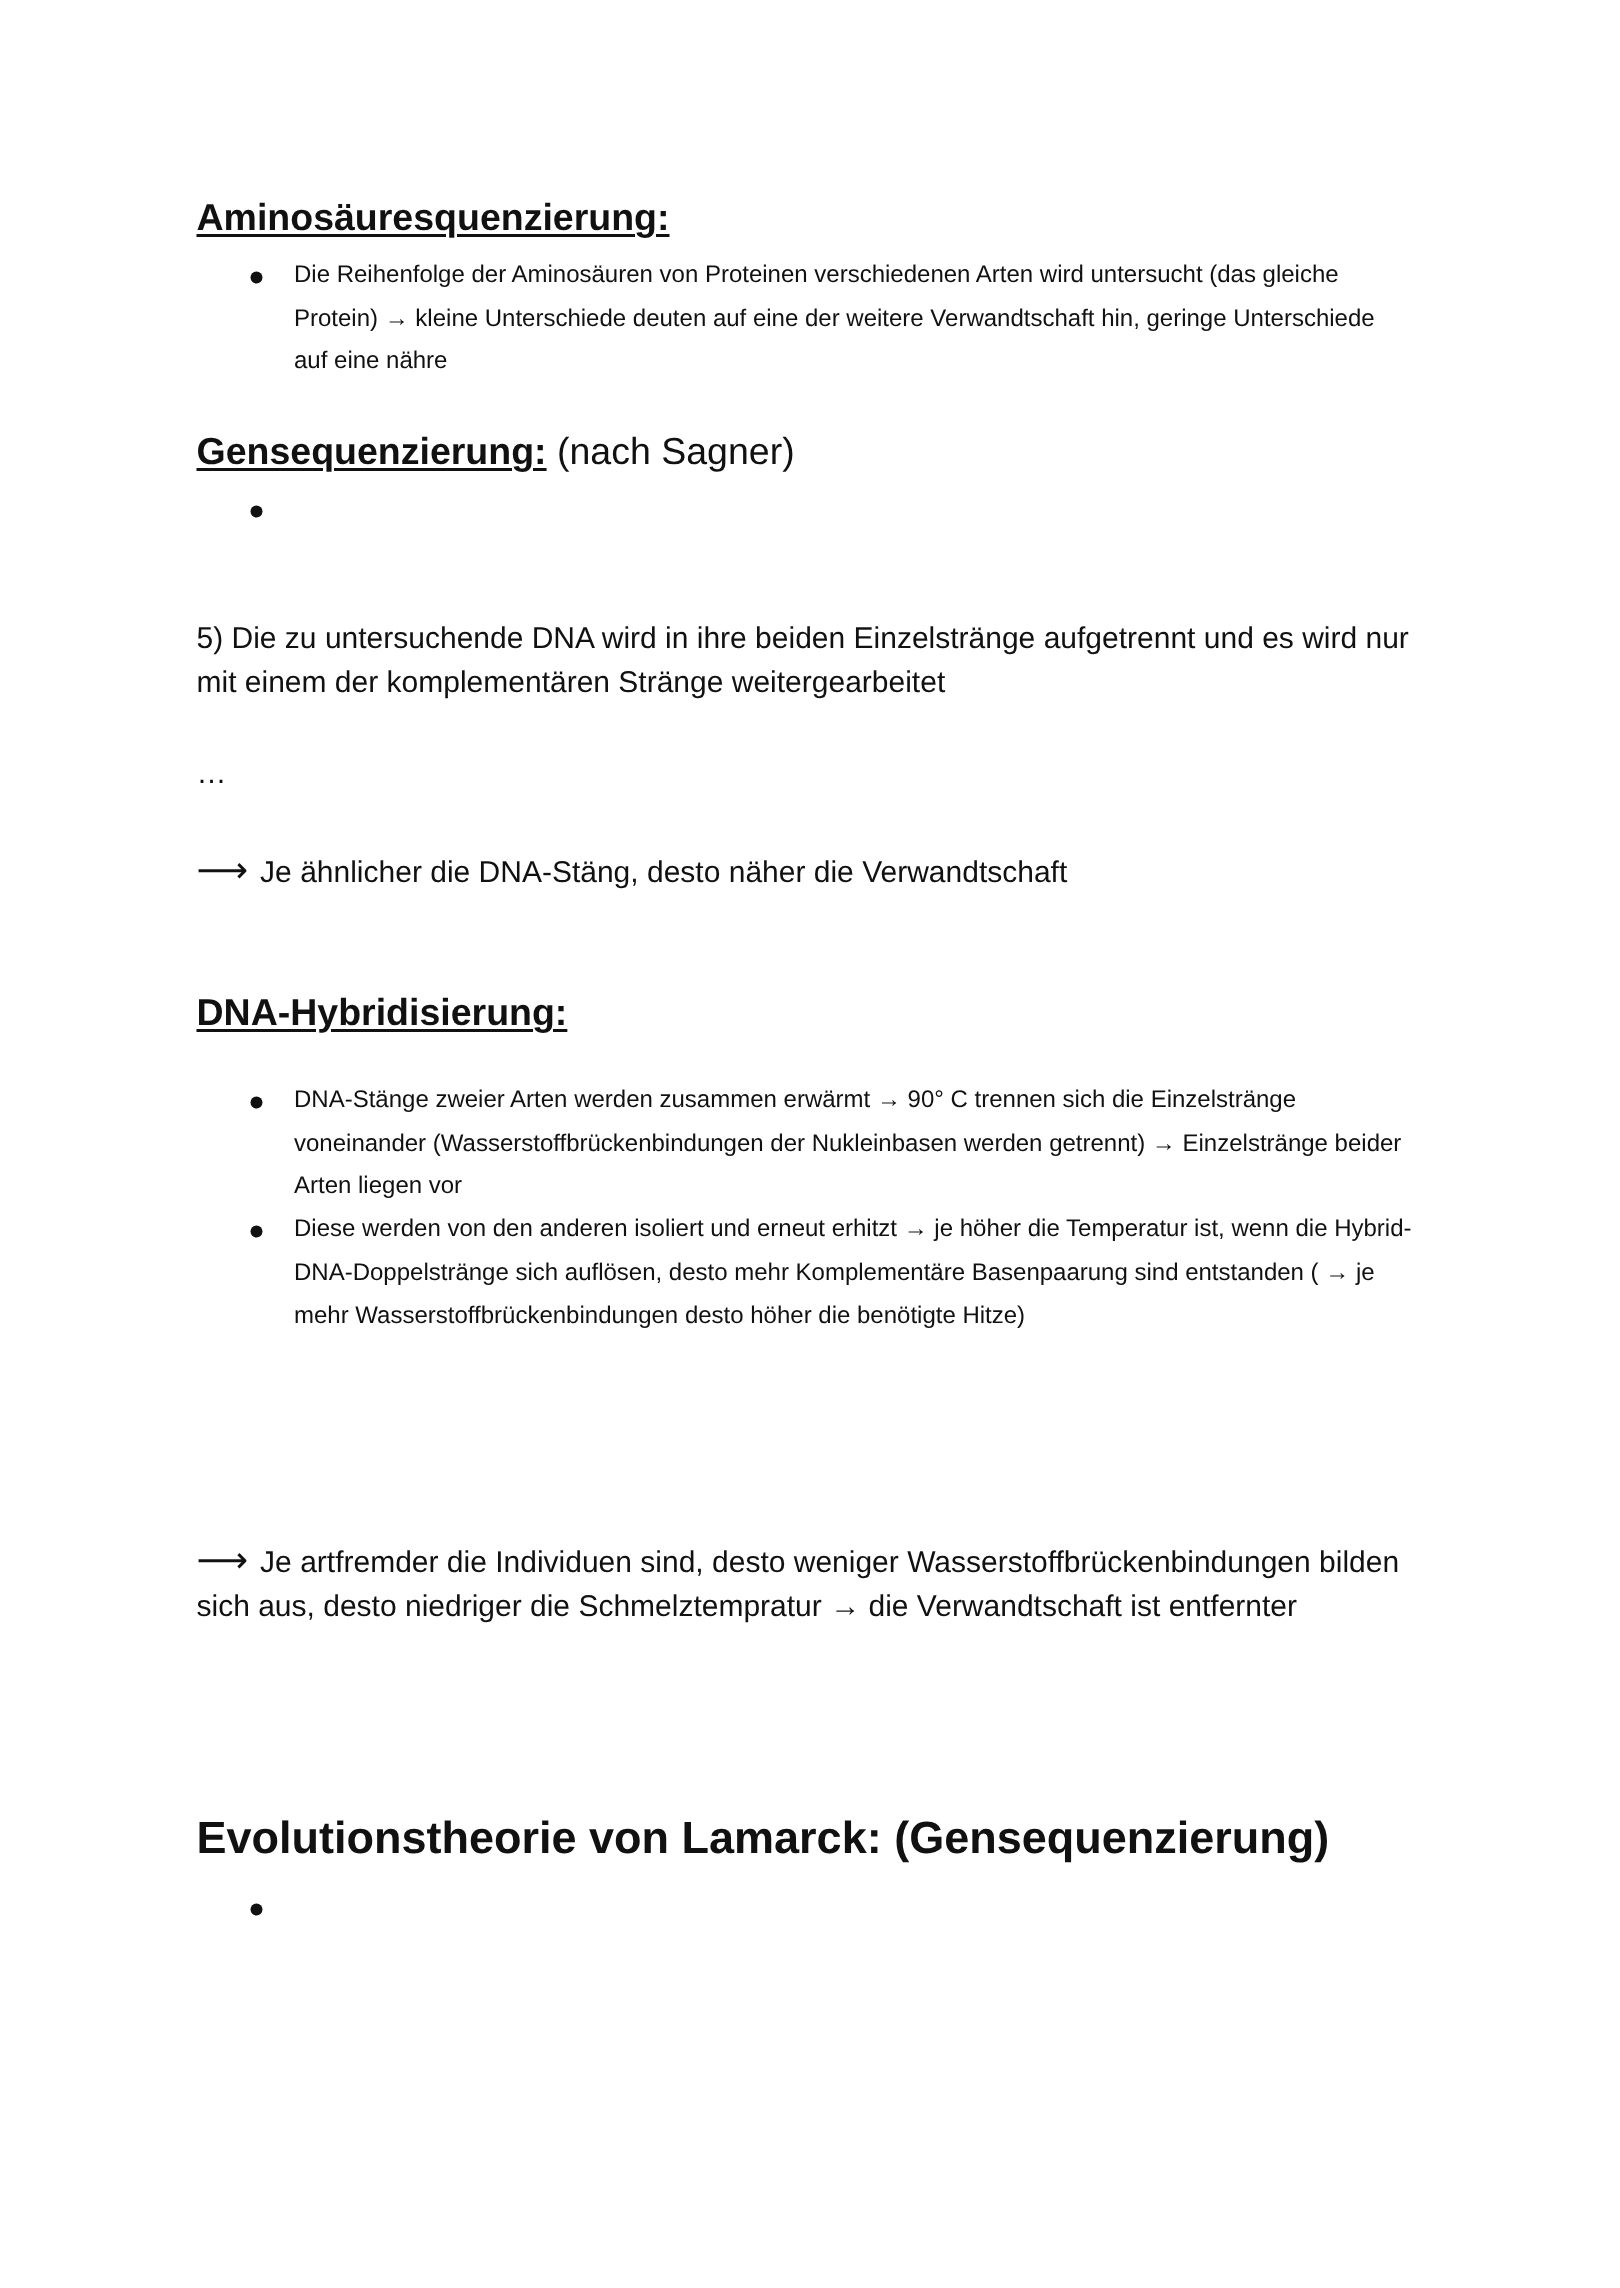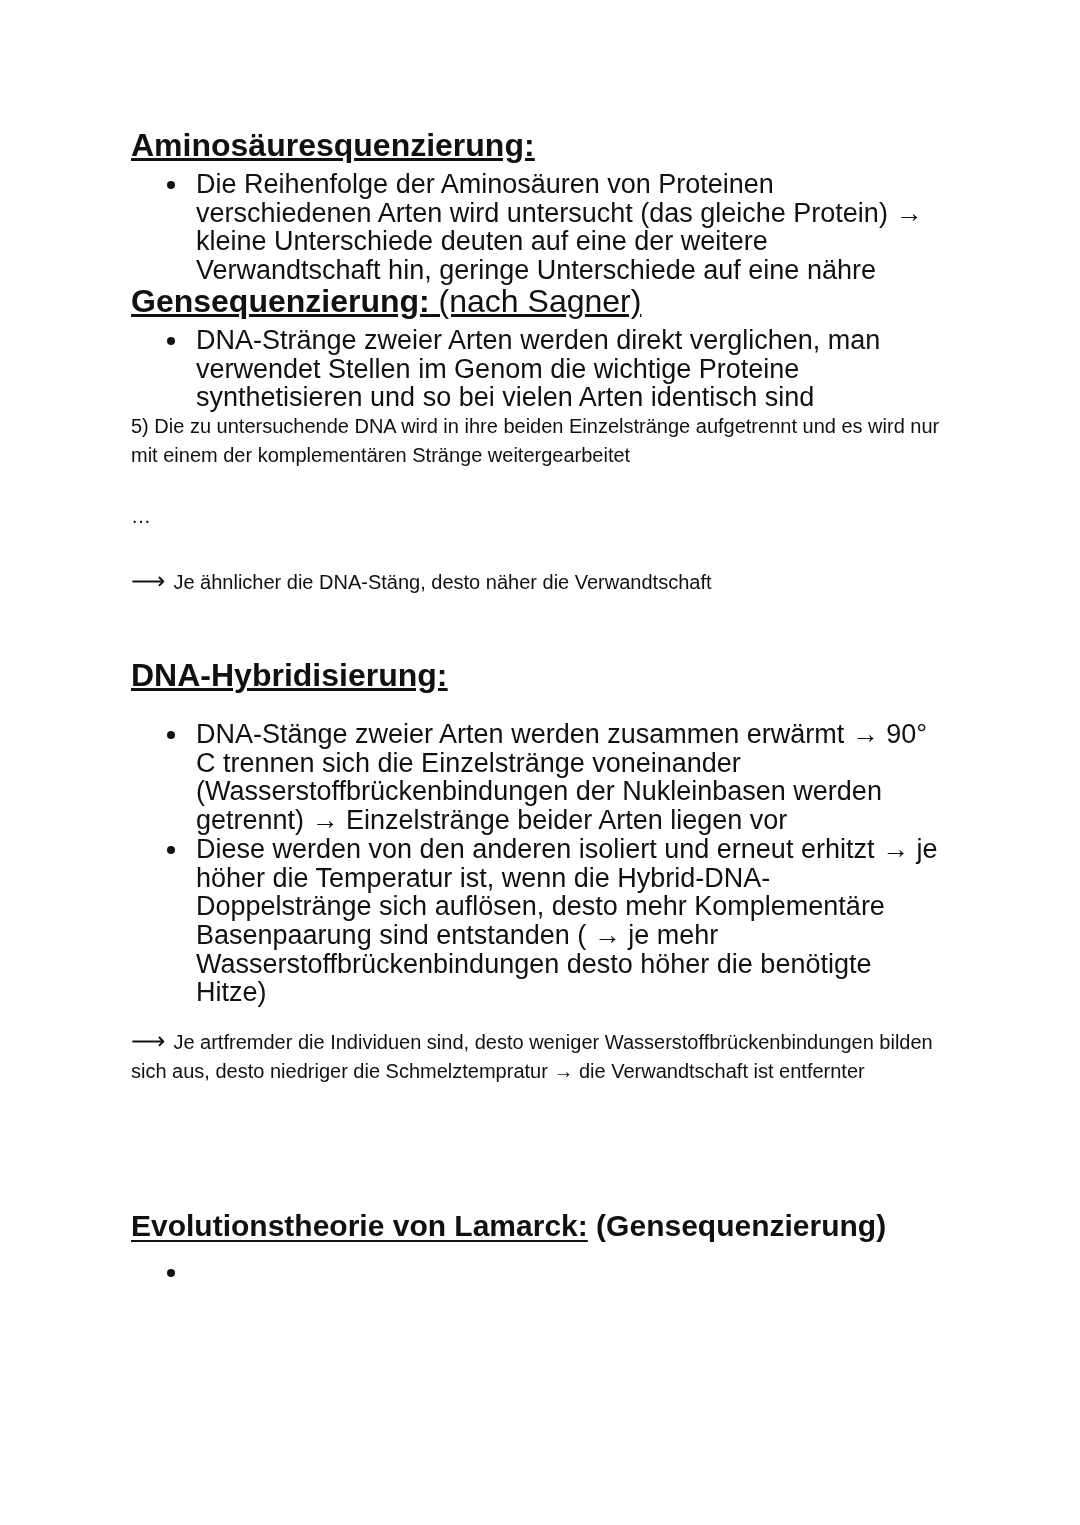--- a/index.html
+++ b/index.html
@@ -2,35 +2,35 @@
 <html><head>
   <meta charset="utf-8">
   <style>
     html, body { margin: 0; padding: 0; background: #ffffff; }
     body {
       width: 1080px; height: 1525px; position: relative; overflow: hidden;
       font-family: "Liberation Sans", sans-serif; color: #111111;
     }
     .page { position: absolute; left: 131px; top: 0; width: 820px; }
     .h2 {
-      position: absolute; left: 0; font-weight: bold; font-size: 32px;
-      line-height: 30px; white-space: nowrap; text-decoration: underline;
+      position: absolute; left: 0; font-weight: bold; font-size: 25px;
+      line-height: 30px; white-space: nowrap;
     }
     .h2 .u { text-decoration: underline; text-underline-offset: 3px; text-decoration-thickness: 2px; }
     .h2 .suffix { font-weight: normal; }
     .h1 {
       position: absolute; left: 0; font-weight: bold; font-size: 30px;
       line-height: 36px; white-space: nowrap;
     }
-    .h1 .u { text-decoration: underline; text-underline-offset: 4px; text-decoration-thickness: 2px; }
+    .h1 .u { text-underline-offset: 4px; text-decoration-thickness: 2px; }
     ul.bullets {
       position: absolute; left: 0; margin: 0; padding: 0; list-style: none; width: 810px;
     }
     ul.bullets li {
-      position: relative; padding-left: 65px; font-size: 27px; line-height: 28.7px;
+      position: relative; padding-left: 65px; font-size: 16px; line-height: 28.7px;
     }
     ul.bullets li .dot {
       position: absolute; left: 36px; top: 11px; width: 8px; height: 8px;
       border-radius: 50%; background: #111111;
     }
     .para {
       position: absolute; left: 0; font-size: 20px; line-height: 28.7px; width: 815px;
     }
     .arrow-big { font-size: 24px; margin-right: 8px; }
   </style>
@@ -48,21 +48,20 @@
       <span>Die Reihenfolge der Aminosäuren von Proteinen verschiedenen Arten wird untersucht (das gleiche Protein) → kleine Unterschiede deuten auf eine der weitere Verwandtschaft hin, geringe Unterschiede auf eine nähre</span>
     </li>
   </ul>
 
   <div class="h2" style="top:286px;">
     <span class="u">Gensequenzierung:</span><span class="suffix"> (nach Sagner)</span>
   </div>
   <ul class="bullets" style="top:326px;">
     <li>
       <span class="dot"></span>
-      <span>DNA-Stränge zweier Arten werden direkt verglichen, man verwendet Stellen im Genom die wichtige Proteine synthetisieren und so bei vielen Arten identisch sind</span>
     </li>
   </ul>
   <div class="para" style="top:412px;">5) Die zu untersuchende DNA wird in ihre beiden Einzelstränge aufgetrennt und es wird nur mit einem der komplementären Stränge weitergearbeitet</div>
   <div class="para" style="top:502px;">…</div>
   <div class="para" style="top:567px;">
     <span class="arrow-big">⟶</span><span>Je ähnlicher die DNA-Stäng, desto näher die Verwandtschaft</span>
   </div>
 
   <div class="h2" style="top:660px;">
     <span class="u">DNA-Hybridisierung:</span>

